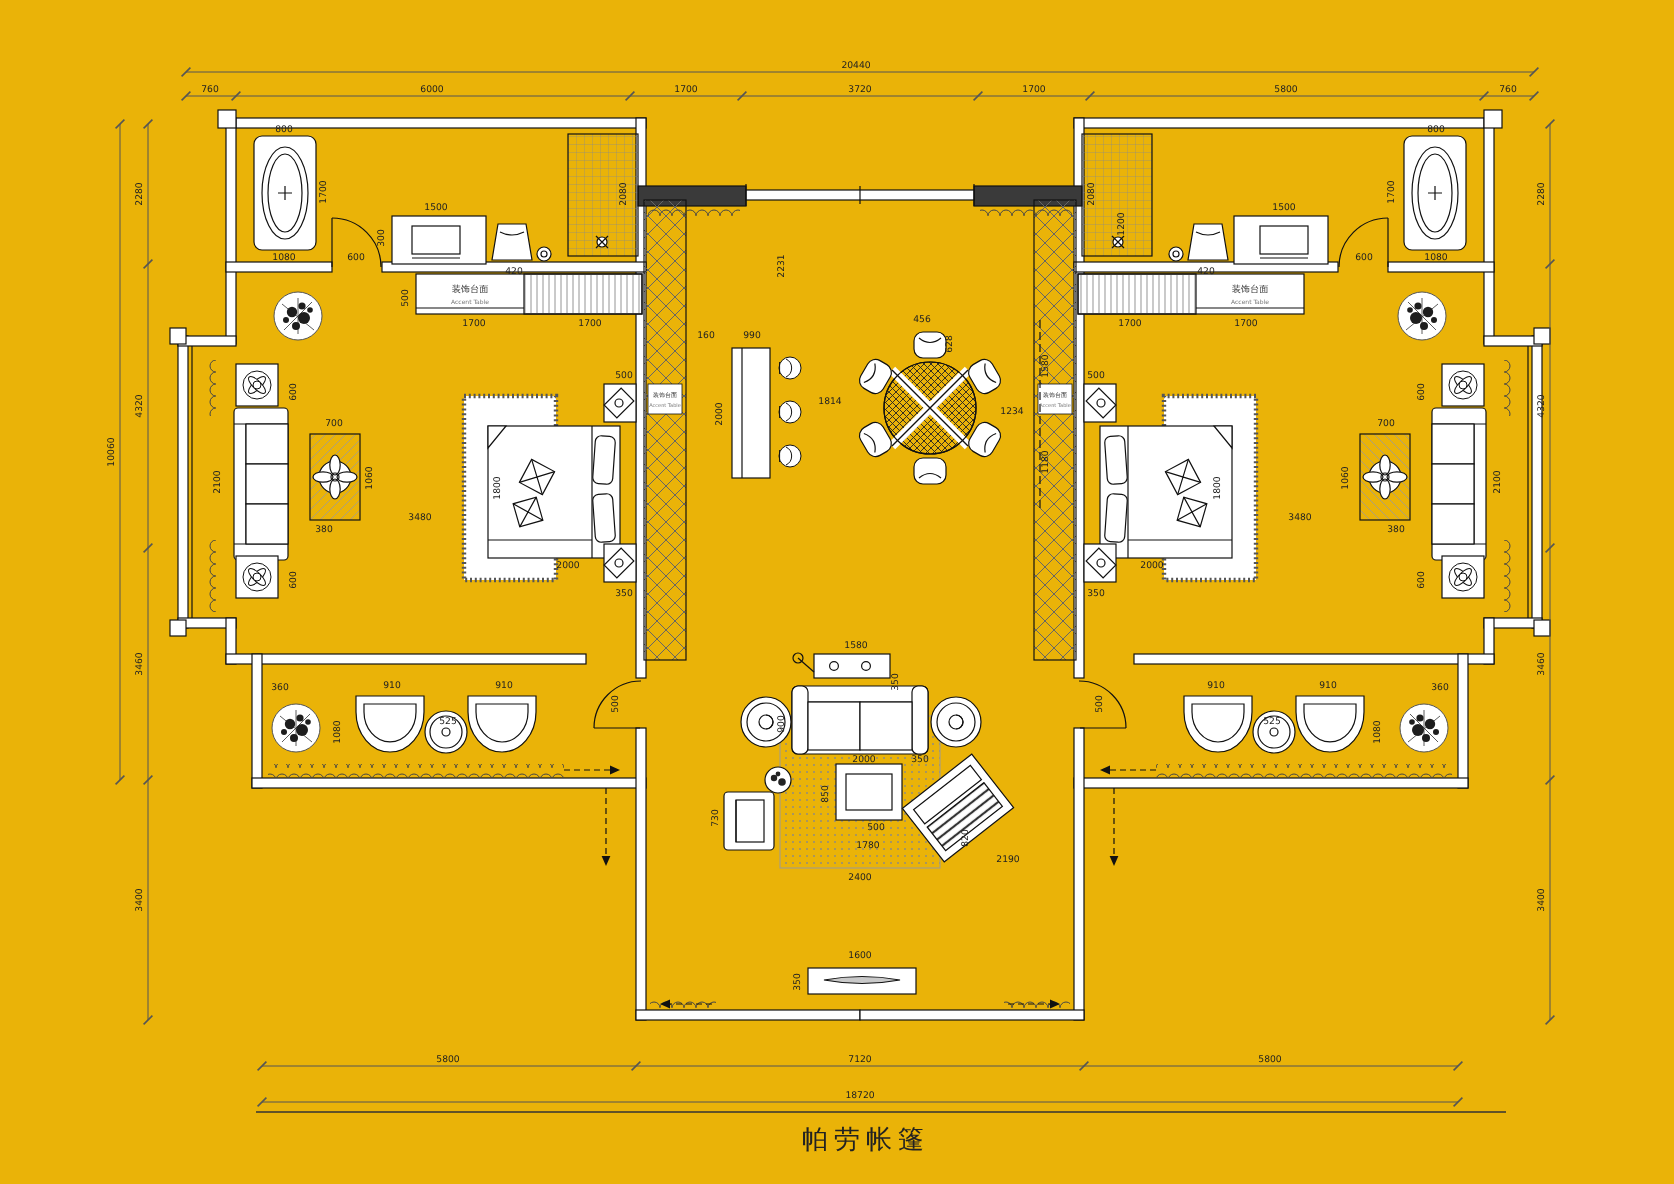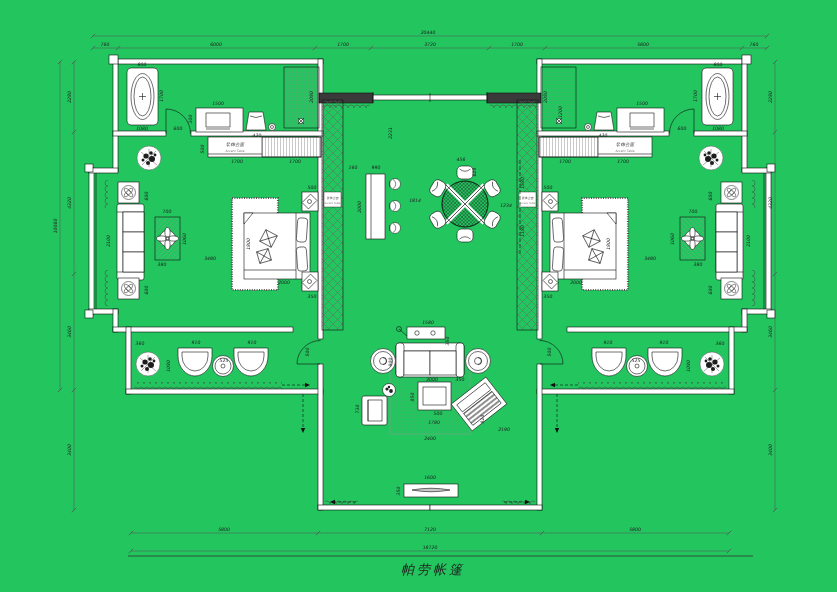--- a/index.html
+++ b/index.html
@@ -1,17 +1,17 @@
 <!DOCTYPE html>
 <html><head>
 <meta charset="utf-8">
 <style>
   html,body{margin:0;padding:0;background:#fff;}
-  .page{position:relative;width:837px;height:592px;background:#22c55e;overflow:hidden;
-        font-family:"DejaVu Sans",sans-serif;font-style:italic;}
+  .page{position:relative;width:837px;height:592px;background:#eab308;overflow:hidden;
+        font-family:"DejaVu Sans",sans-serif;}
   svg text{font-family:"DejaVu Sans",sans-serif;}
   .title-text{font-family:"DejaVu Serif","Liberation Serif",serif;}
 </style>
 </head>
 <body>
 
 <div class="page">
 <svg id="plan" width="837" height="592" viewBox="0 0 837 592">
   <defs>
     <pattern id="grid" width="4" height="4" patternUnits="userSpaceOnUse">

